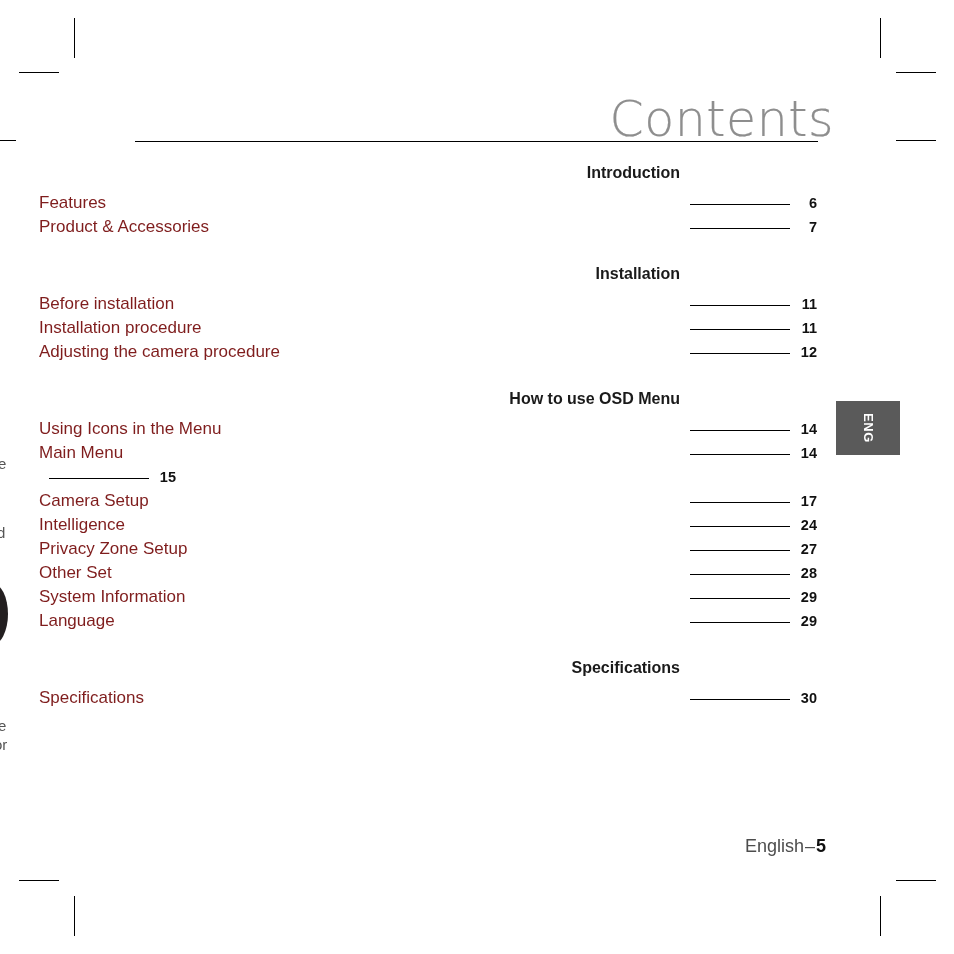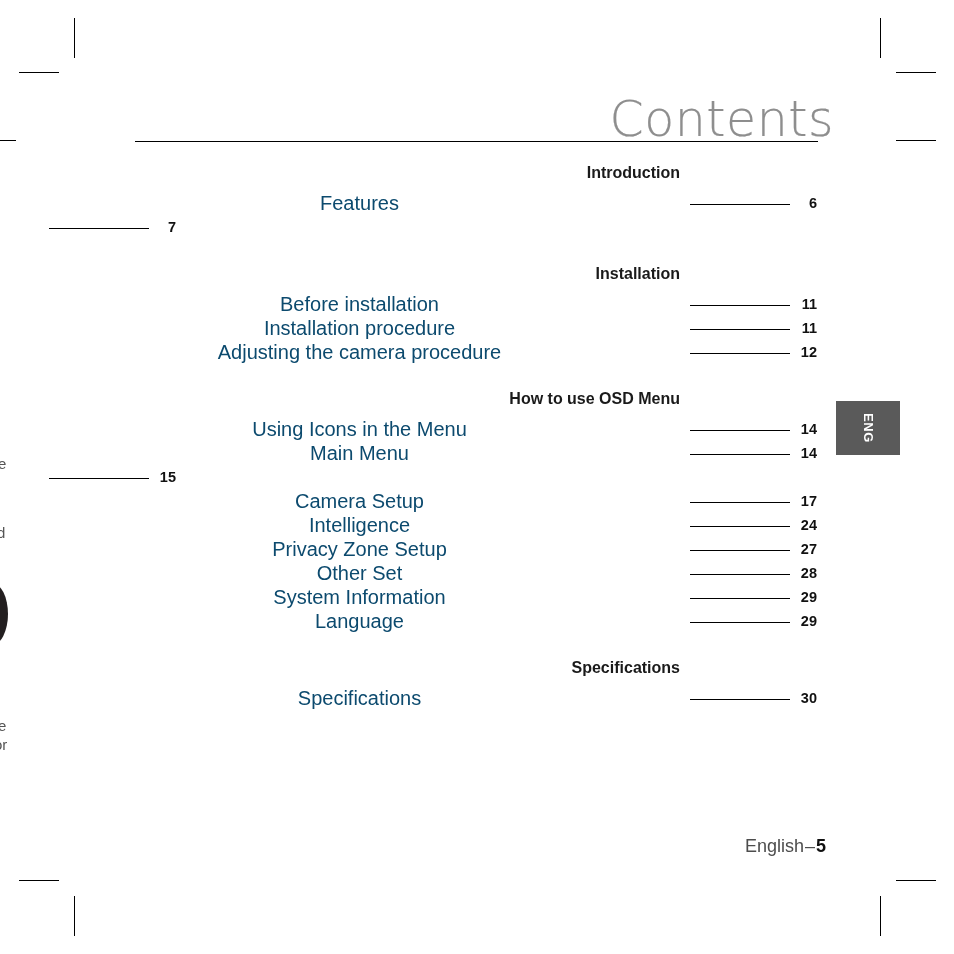--- a/index.html
+++ b/index.html
@@ -96,23 +96,23 @@
   }
   .section-gap { height: 22px; }
 
   .entry {
     display: flex;
     align-items: center;
     height: 24px;
   }
   .entry-title {
     width: 641px;
-    text-align: center;
-    font-size: 20px;
-    color: #0c4a6e;
+    text-align: left;
+    font-size: 17px;
+    color: #7f1d1d;
     line-height: 24px;
     white-space: nowrap;
   }
   .entry-leader {
     width: 100px;
     margin-left: 10px;
     margin-right: 9px;
     height: 1px;
     background: #000000;
     position: relative;
@@ -188,20 +188,21 @@
 
 <div class="toc" id="toc-root">
     <div class="section">
       <div class="section-header">Introduction</div>
       <div class="entry">
         <div class="entry-title">Features</div>
         <div class="entry-leader"></div>
         <div class="entry-page">6</div>
       </div>
       <div class="entry">
+        <div class="entry-title">Product &amp; Accessories</div>
         <div class="entry-leader"></div>
         <div class="entry-page">7</div>
       </div>
     </div>
     <div class="section-gap"></div>
     <div class="section">
       <div class="section-header">Installation</div>
       <div class="entry">
         <div class="entry-title">Before installation</div>
         <div class="entry-leader"></div>

